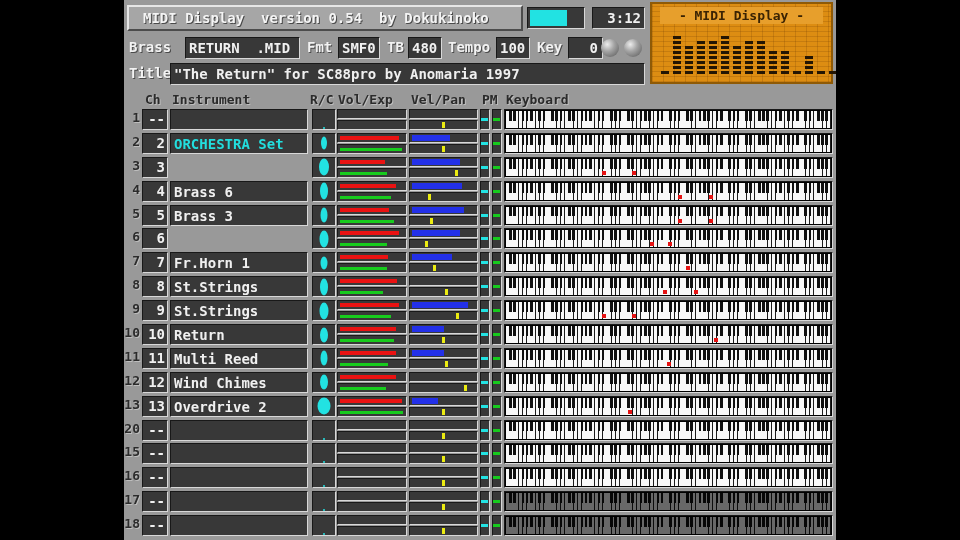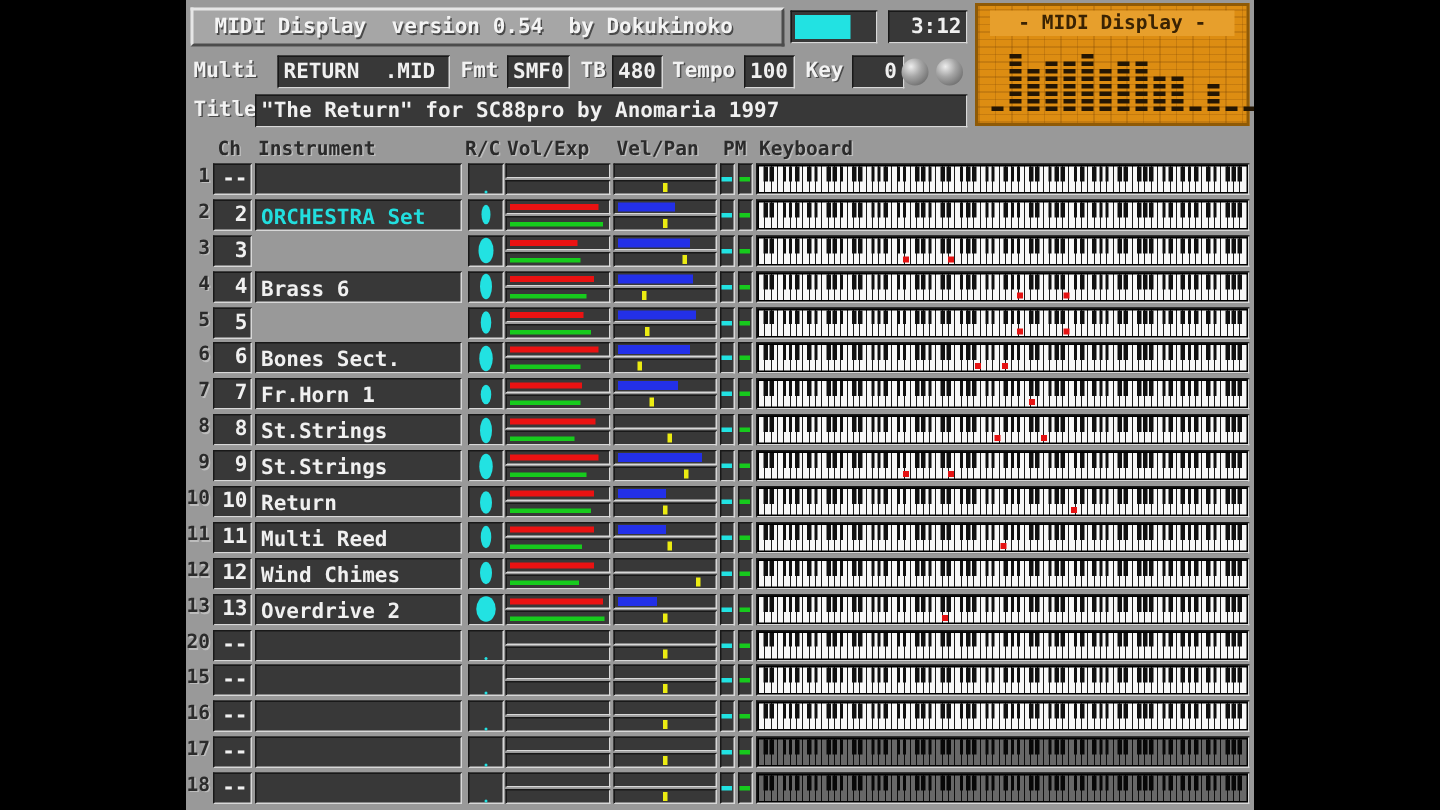--- a/index.html
+++ b/index.html
@@ -78,21 +78,21 @@
 
 <div class="app">
 
   <div class="title-panel">MIDI Display  version 0.54  by Dokukinoko</div>
   <div class="progress-box inset">
     <div class="progress-fill" style="width: 66%;"></div>
   </div>
   <div class="time-box inset val">3:12</div>
 
   <div class="info1">
-    <span class="lbl" style="left:5px;top:2px">Multi</span>
+    <span class="lbl" style="left:5px;top:2px">Brass</span>
     <div class="ibox inset val" style="left:61px;width:115px">RETURN  .MID</div>
     <span class="lbl" style="left:183px;top:2px">Fmt</span>
     <div class="ibox inset val" style="left:214px;width:42px">SMF0</div>
     <span class="lbl" style="left:263px;top:2px">TB</span>
     <div class="ibox inset val" style="left:284px;width:34px">480</div>
     <span class="lbl" style="left:324px;top:2px">Tempo</span>
     <div class="ibox inset val" style="left:372px;width:34px">100</div>
     <span class="lbl" style="left:413px;top:2px">Key</span>
     <div class="ibox inset val" style="left:444px;width:35px;text-align:right;padding-right:4px">0</div>
     <div class="sphere" style="left:477px"></div>
@@ -578,20 +578,21 @@
             <div class="note" style="left: calc(63% - 2px);"></div>
           </div>
     </div>
   </div>
 
   <div class="row">
     <div class="rnum">5</div>
     <div class="cell inset c-ch">
           <span class="val">5</span>
         </div>
+    <div class="cell inset c-instr"><span class="val">Brass 3</span></div>
     <div class="cell inset c-rc">
       <div class="rc-dot" style="width: 7px; height: 15px; top: 50%; transform: translate(-50%, -50%); left: 50%;"></div>
     </div>
     <div class="cell inset c-ve1">
           <div class="bar vol" style="width: calc(78% - 4px);"></div>
         </div>
     <div class="cell inset c-ve2">
           <div class="bar exp" style="width: calc(85% - 4px);"></div>
         </div>
     <div class="cell inset c-vp1">
@@ -667,21 +668,20 @@
             <div class="note" style="left: calc(63% - 2px);"></div>
           </div>
     </div>
   </div>
 
   <div class="row">
     <div class="rnum">6</div>
     <div class="cell inset c-ch">
           <span class="val">6</span>
         </div>
-    <div class="cell inset c-instr"><span class="val">Bones Sect.</span></div>
     <div class="cell inset c-rc">
       <div class="rc-dot" style="width: 9px; height: 17px; top: 50%; transform: translate(-50%, -50%); left: 50%;"></div>
     </div>
     <div class="cell inset c-ve1">
           <div class="bar vol" style="width: calc(92% - 4px);"></div>
         </div>
     <div class="cell inset c-ve2">
           <div class="bar exp" style="width: calc(75% - 4px);"></div>
         </div>
     <div class="cell inset c-vp1">

